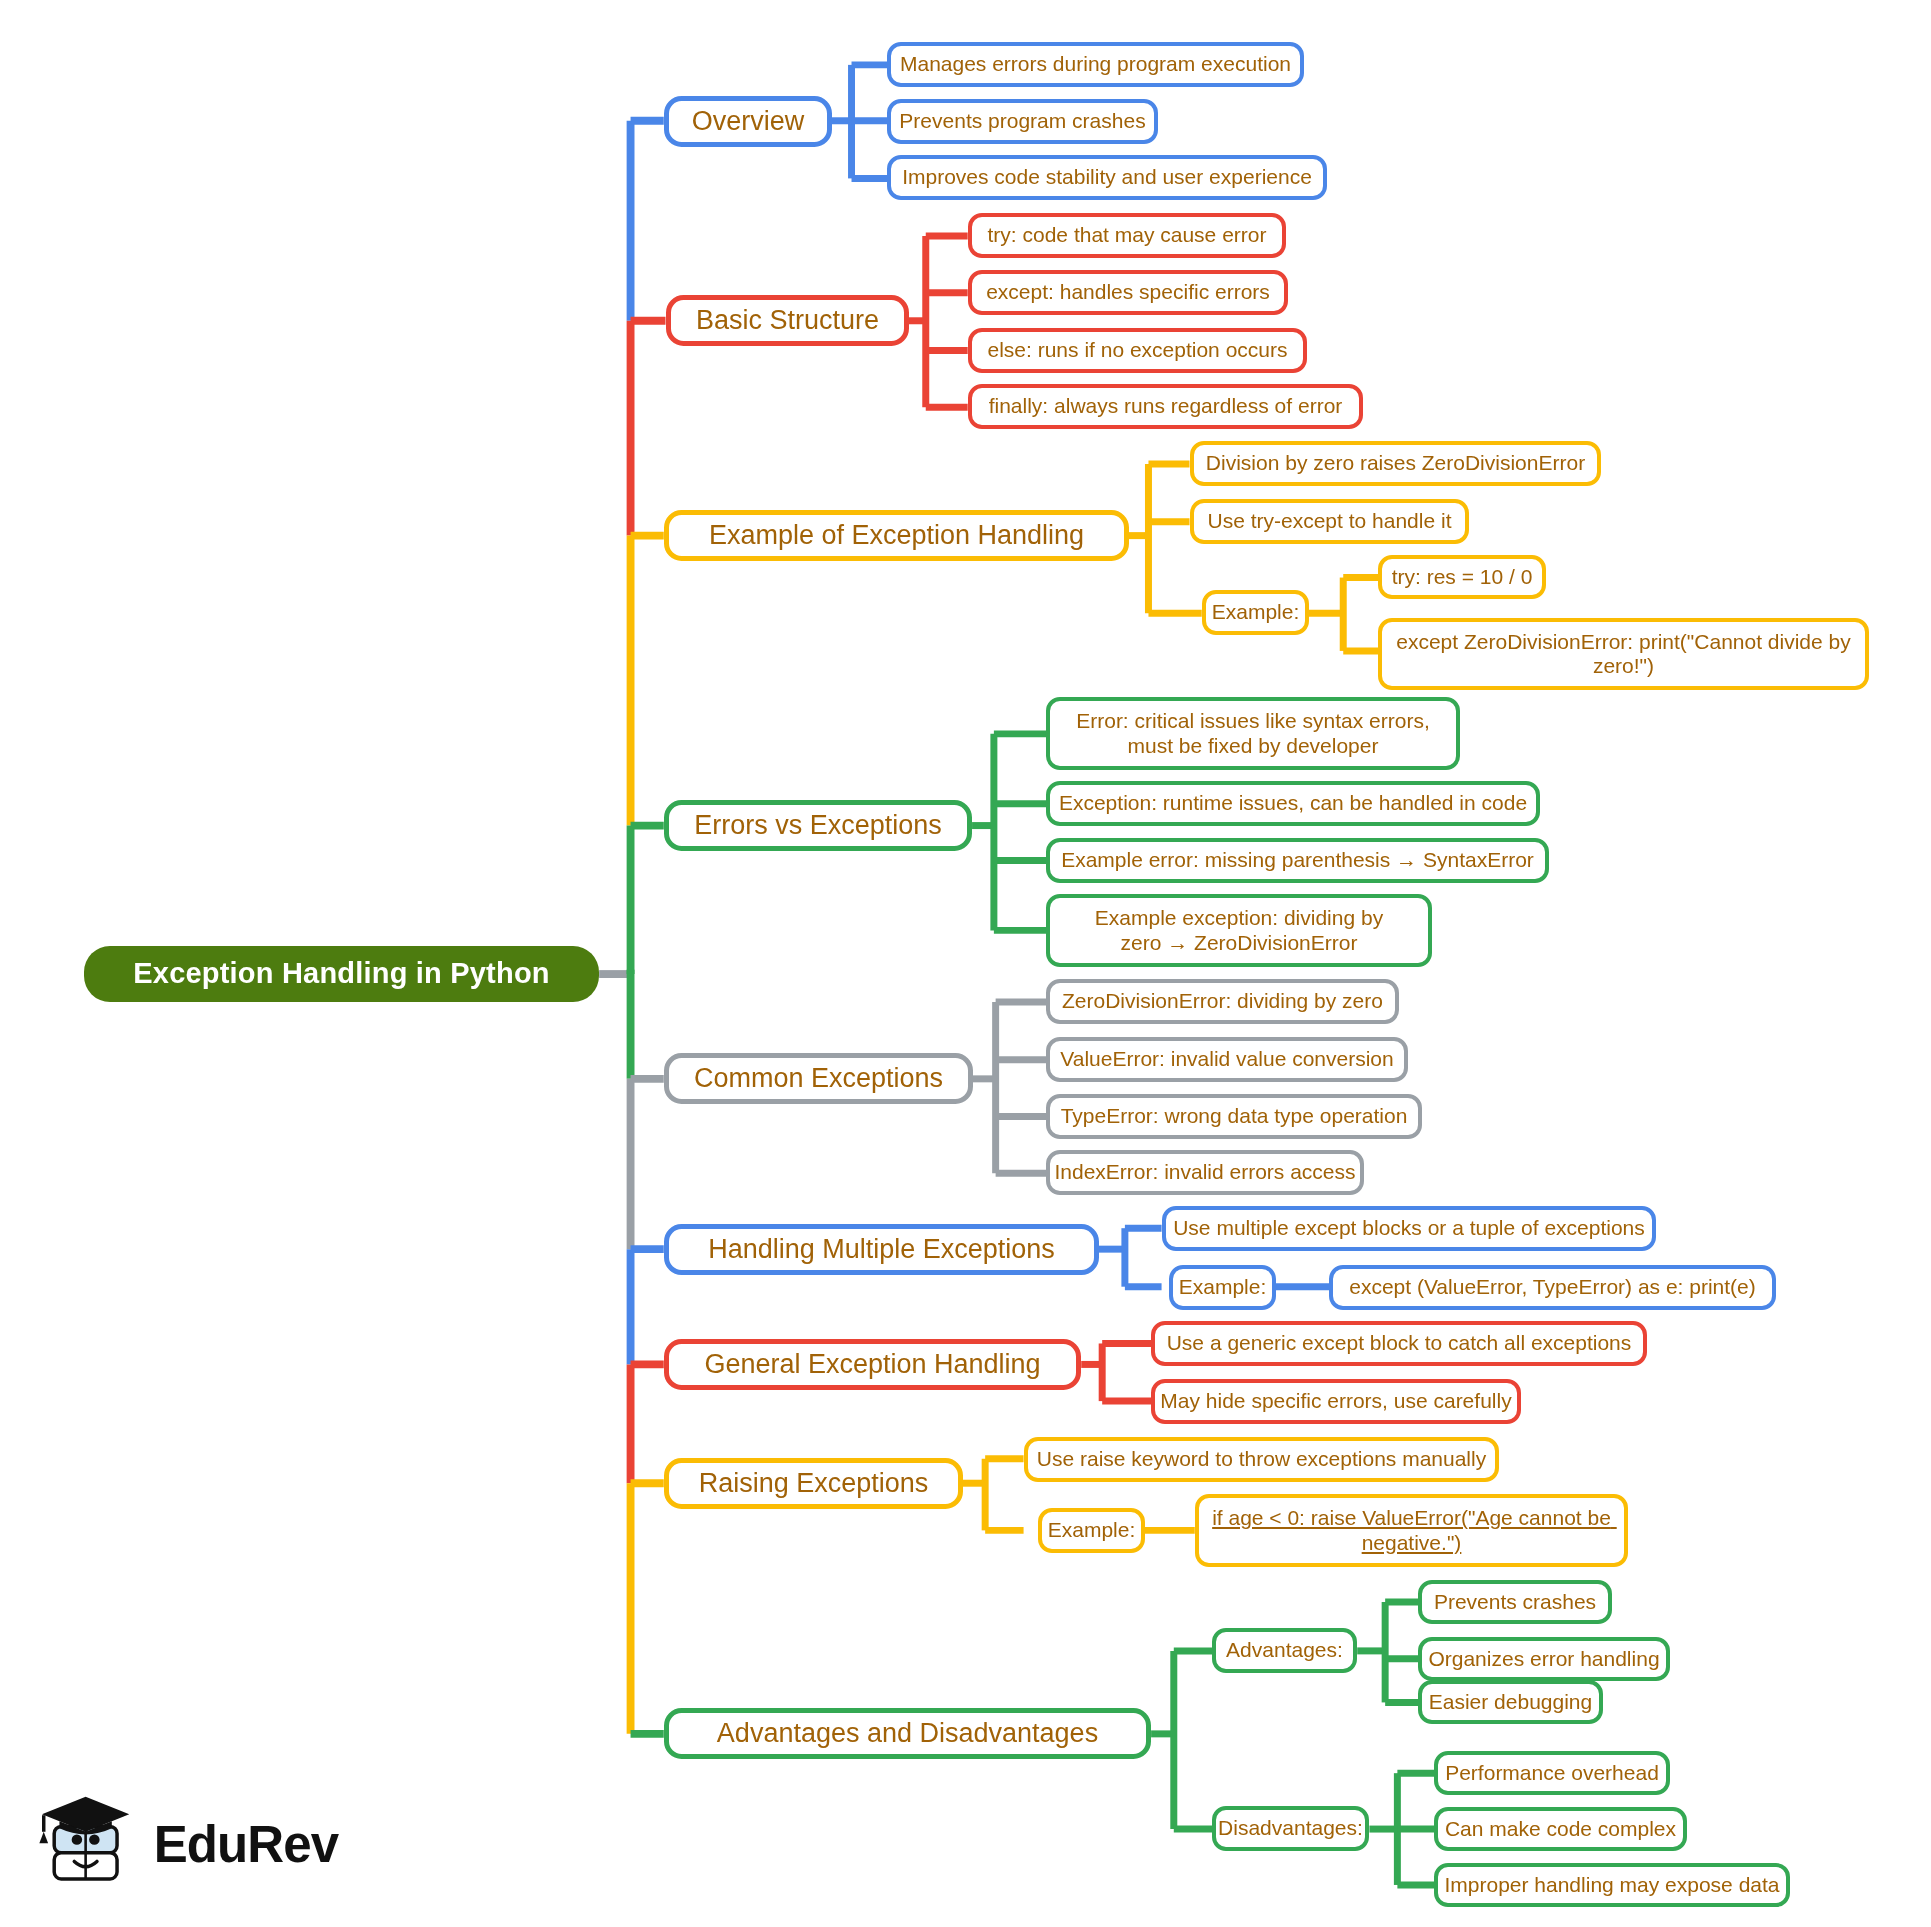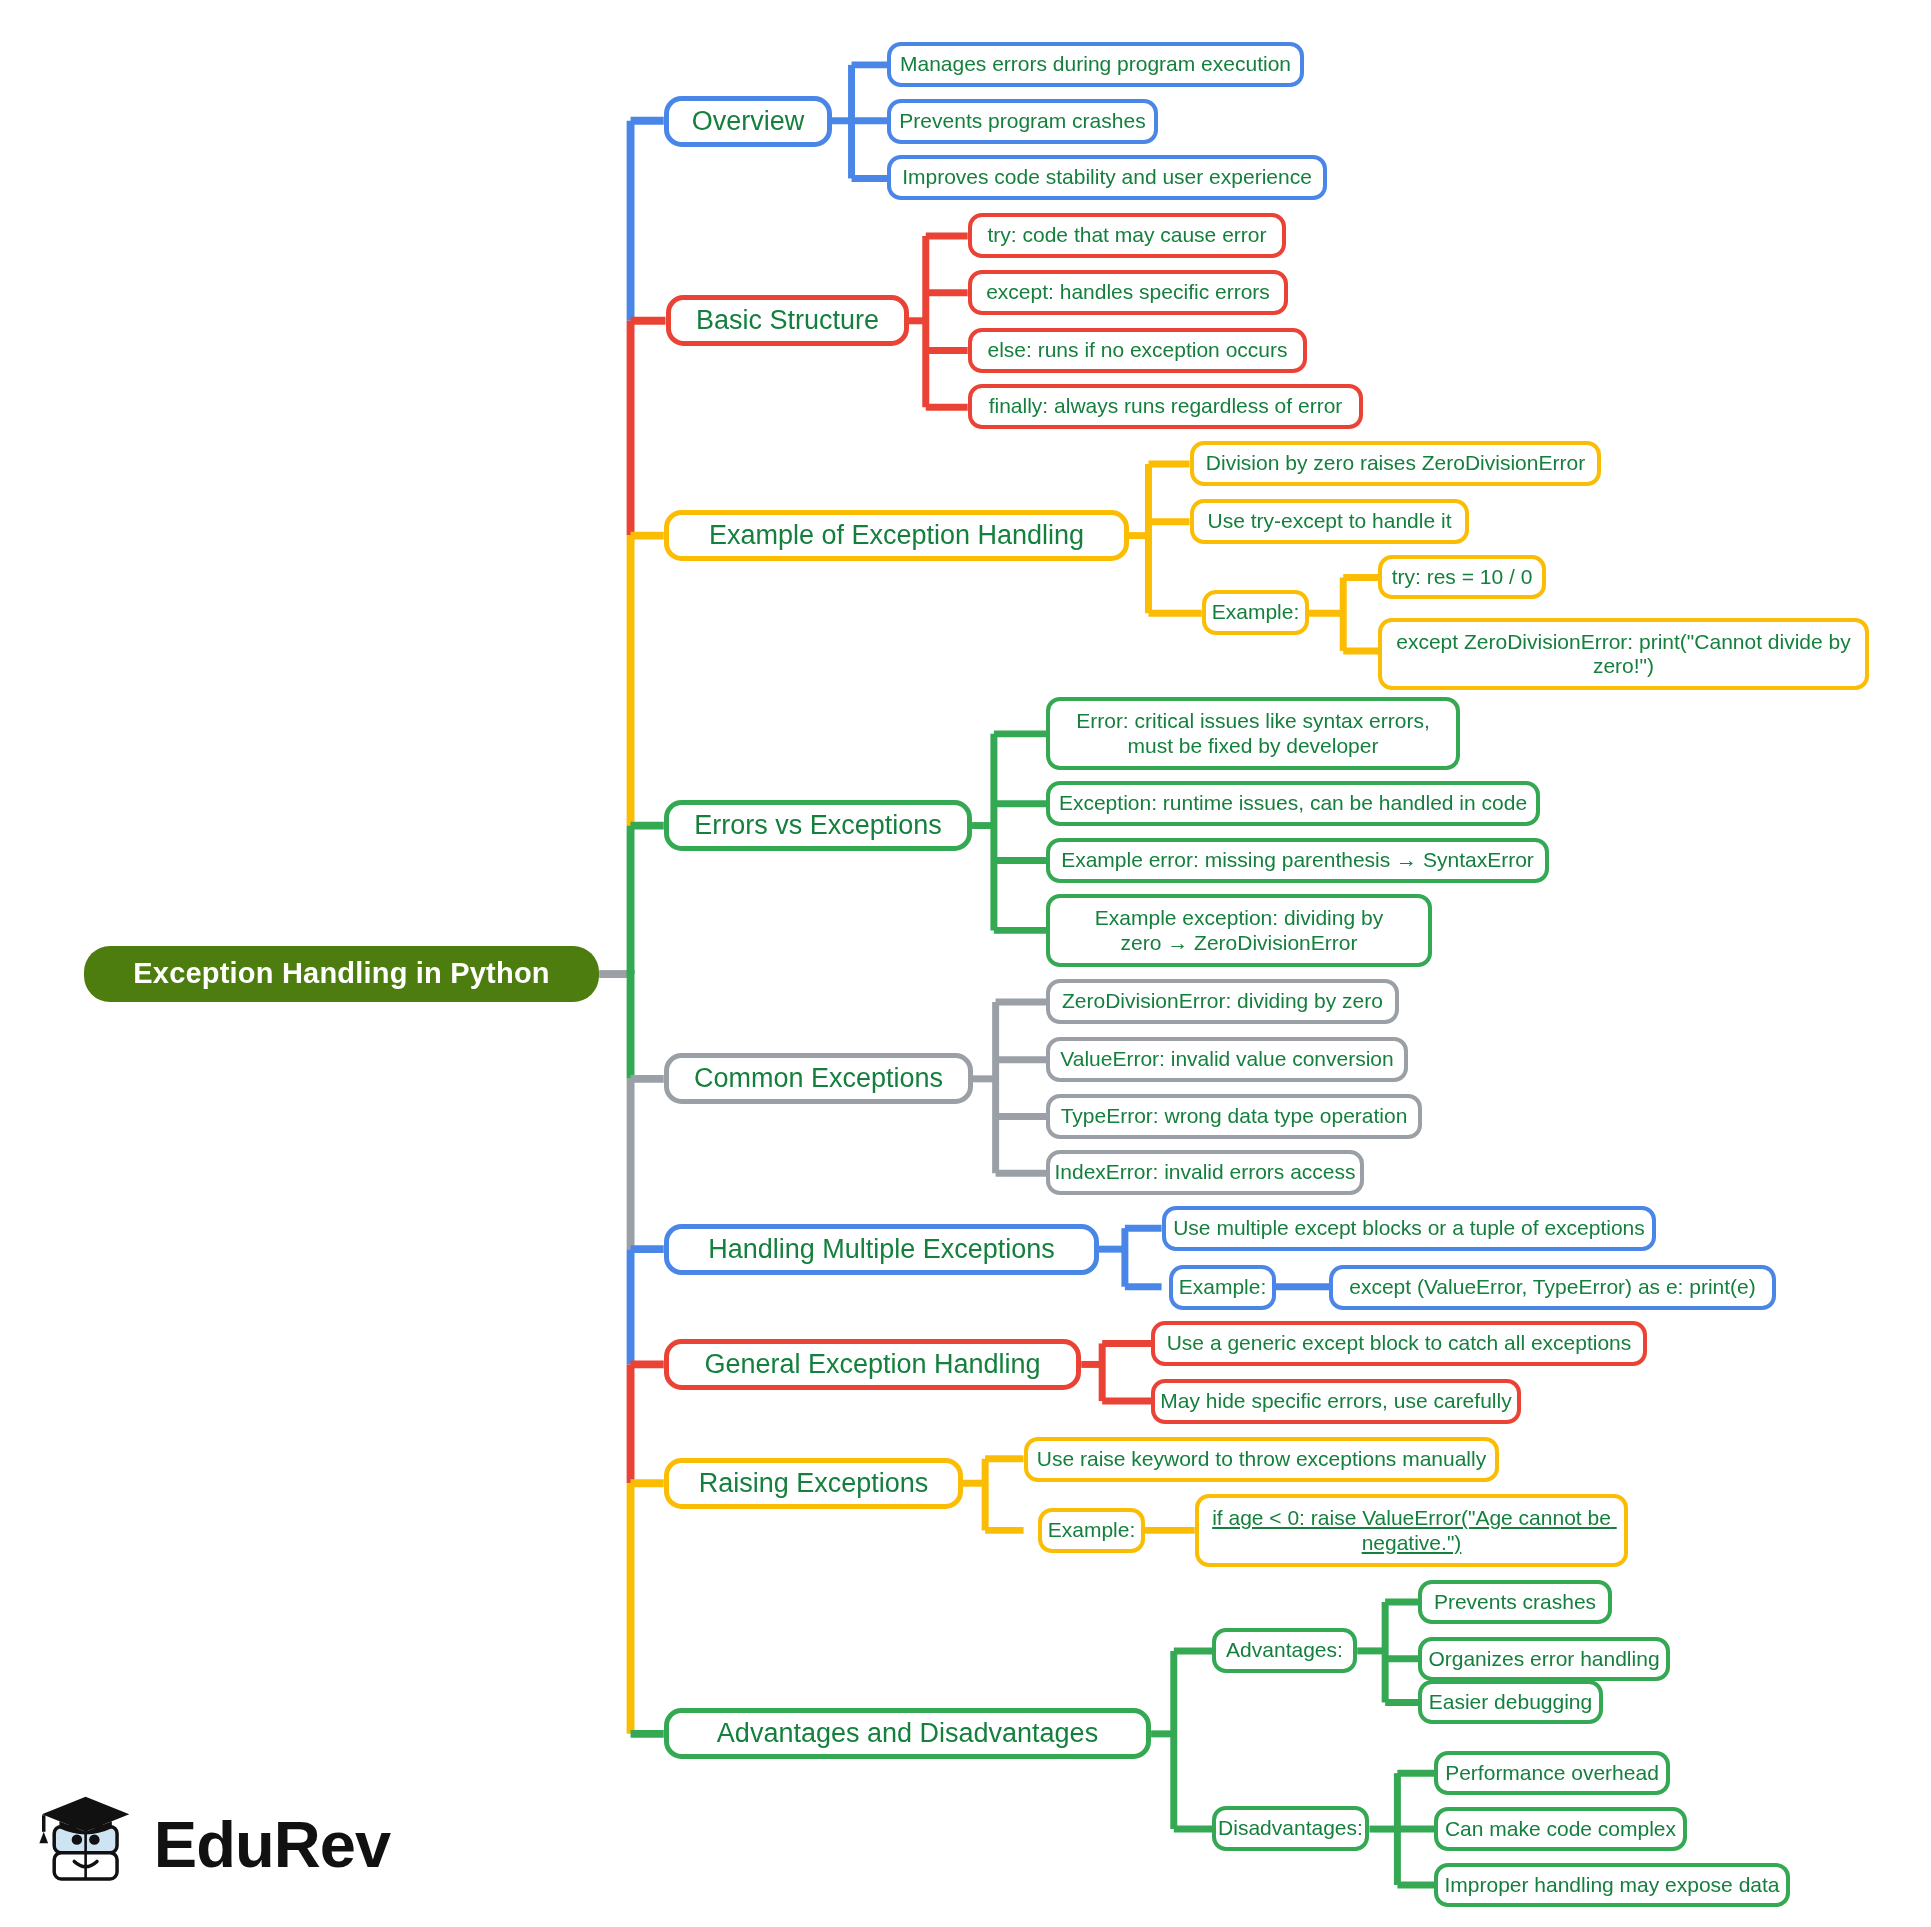--- a/index.html
+++ b/index.html
@@ -22,21 +22,21 @@
     pointer-events: none;
   }
   .node {
     position: absolute;
     display: flex;
     align-items: center;
     justify-content: center;
     text-align: center;
     background: #ffffff;
     border-style: solid;
-    color: #15803d;
+    color: #a16207;
     line-height: 1.16;
     white-space: pre-wrap;
   }
   
   .node.root {
     background: #4d7c0f;
     color: #ffffff;
     border: 0;
     border-radius: 26px;
     font-size: 29px;
@@ -70,21 +70,21 @@
 
   
   #logo {
     position: absolute;
     left: 35px; top: 1795px;
     display: flex;
     align-items: center;
     gap: 15.7px;
   }
   #logo .wordmark {
-    font-size: 65px;
+    font-size: 51px;
     font-weight: bold;
     color: #111111;
     letter-spacing: -0.9px;
     font-family: "Liberation Sans", sans-serif;
   }
 </style>
 </head>
 <body>
 
 <div id="canvas">

